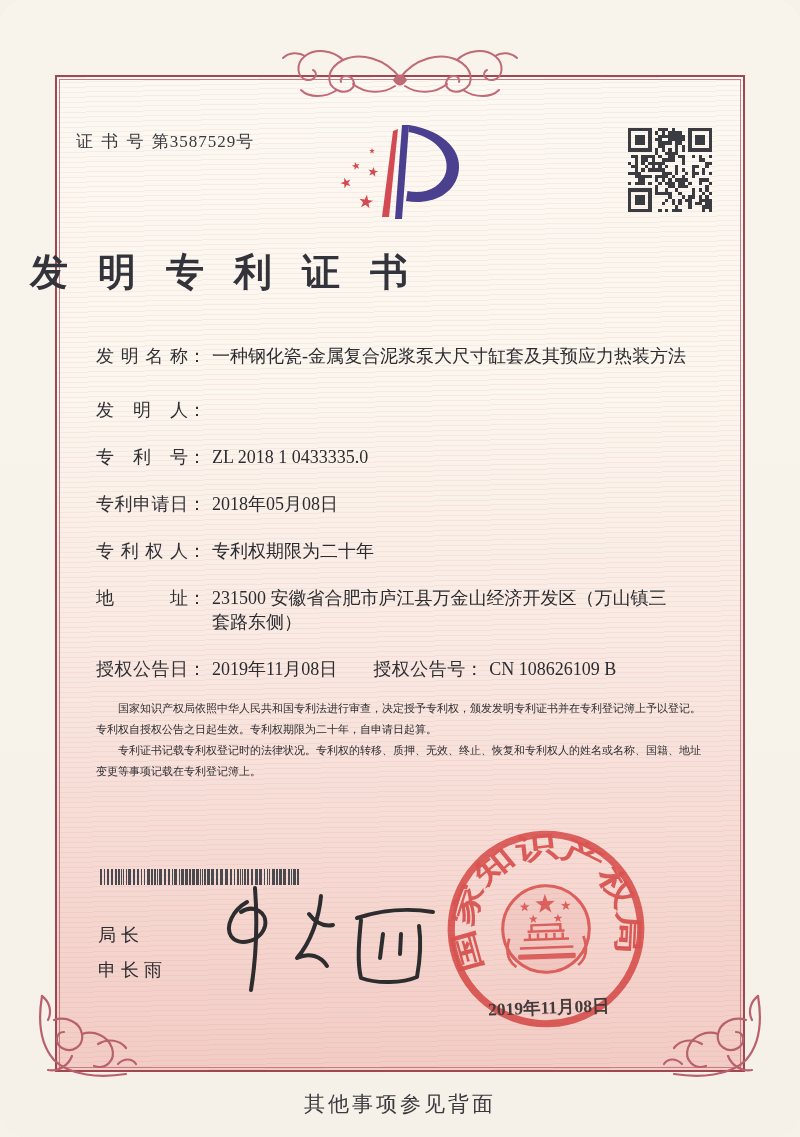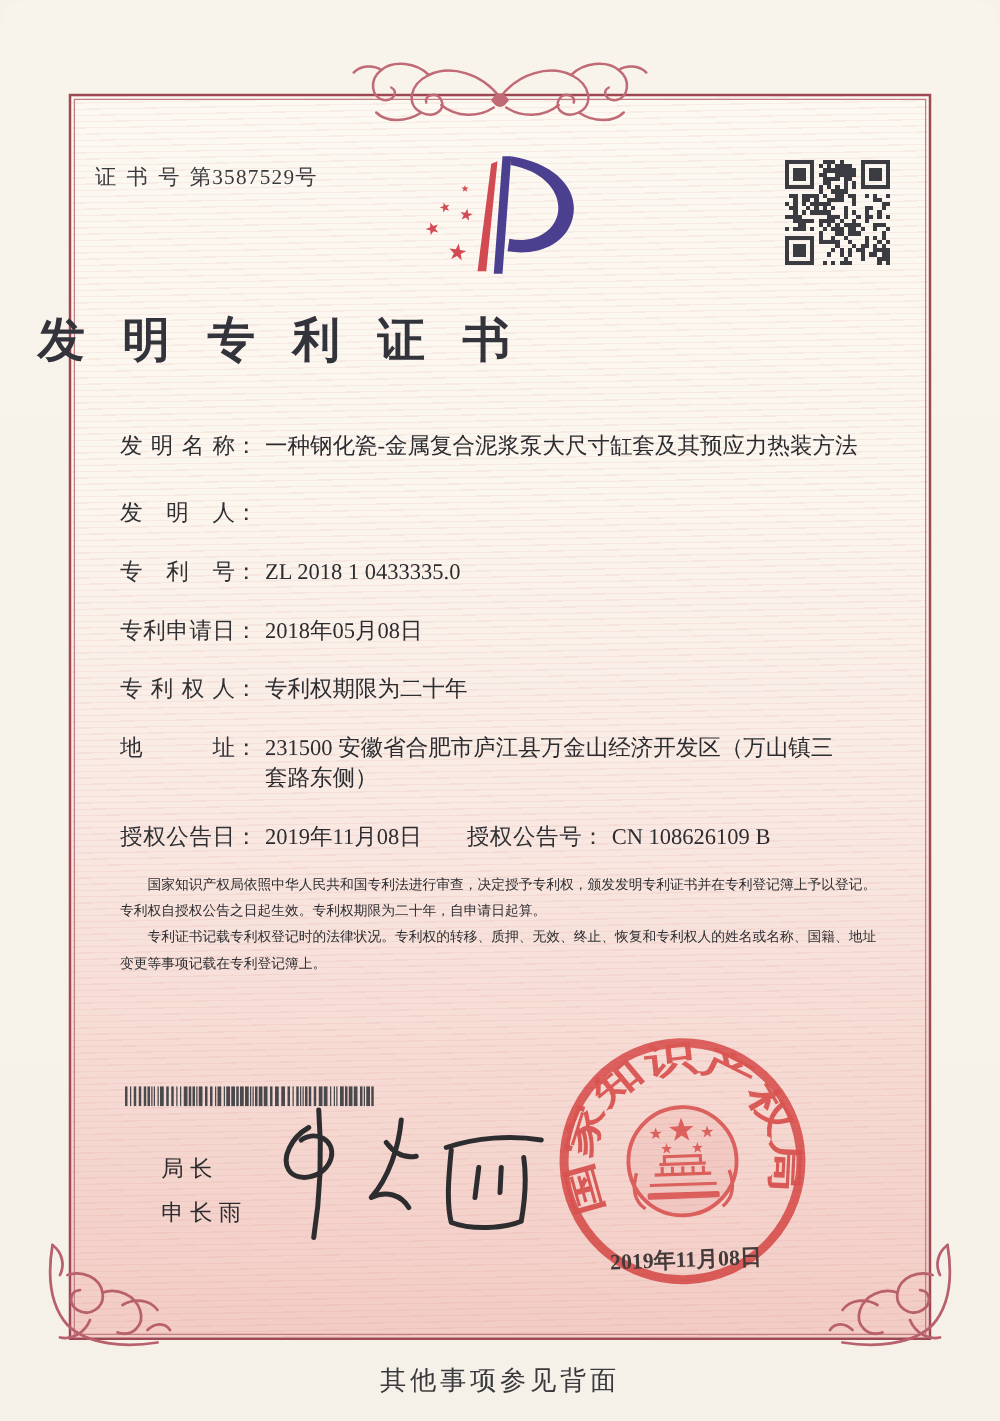--- a/index.html
+++ b/index.html
@@ -52,21 +52,21 @@
   .f-value{margin-left:6px;color:#2c2c30;}
   .f-value.addr{max-width:455px;}
   .grp2{display:flex;margin-left:36px;}
 
   
   .body-text{position:absolute;left:96px;top:674px;width:614px;font-size:11px;line-height:1.92;color:#2e2e32;margin-top:24px;}
   .body-text p{margin:0;text-indent:2em;}
 
   
   .barcode{position:absolute;left:100px;top:869px;}
-  .director{position:absolute;left:98px;top:918px;font-size:18px;line-height:1.95;letter-spacing:5px;color:#2c2c30;margin-left:31px;}
+  .director{position:absolute;left:98px;top:918px;font-size:18px;line-height:1.95;letter-spacing:5px;color:#2c2c30;}
   .sig{position:absolute;left:205px;top:880px;}
 
   
   .seal{position:absolute;left:443px;top:826px;mix-blend-mode:multiply;opacity:.93;transform:rotate(-2deg);}
 
   
   .page-info{position:absolute;left:0;right:0;top:1042px;text-align:center;font-size:15px;letter-spacing:2px;color:#333;}
   .back-note{position:absolute;left:0;right:0;top:1090px;text-align:center;font-size:21px;letter-spacing:3px;color:#3a3a3e;}
 </style>
 </head>

